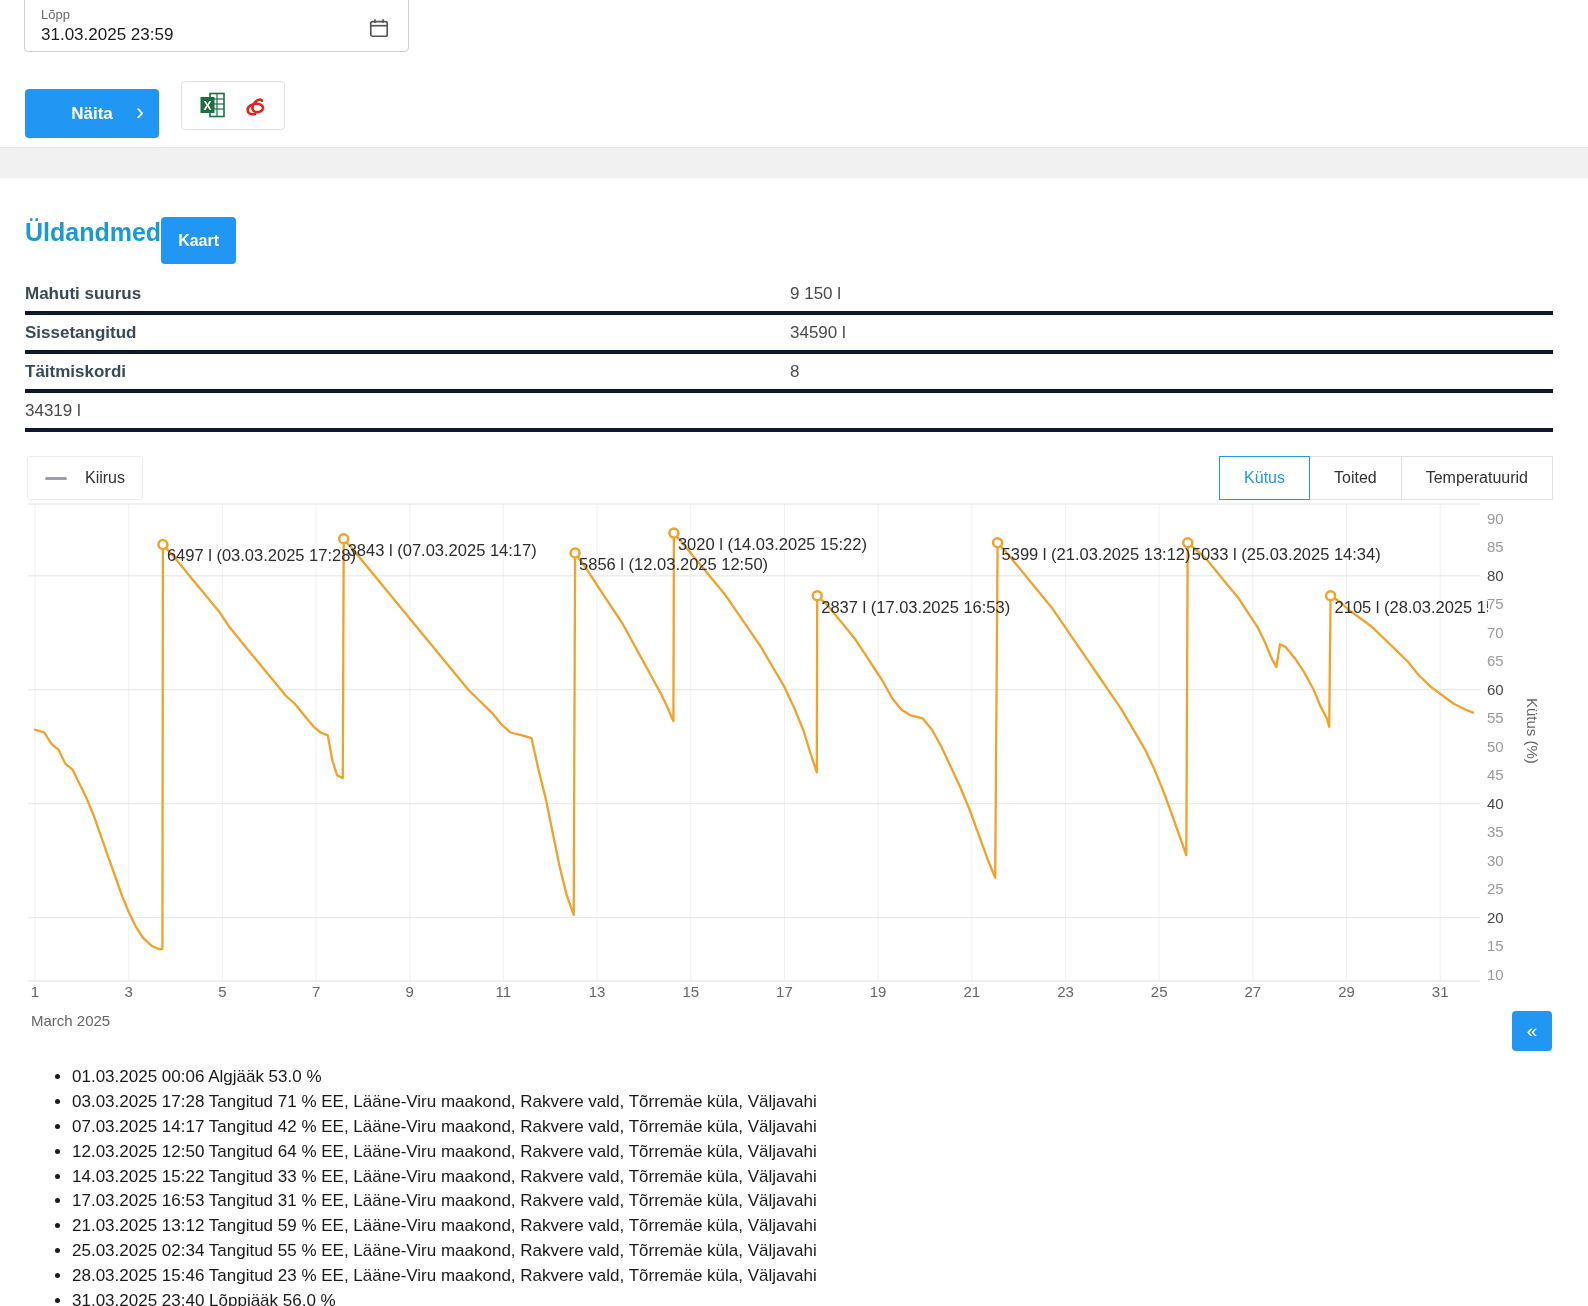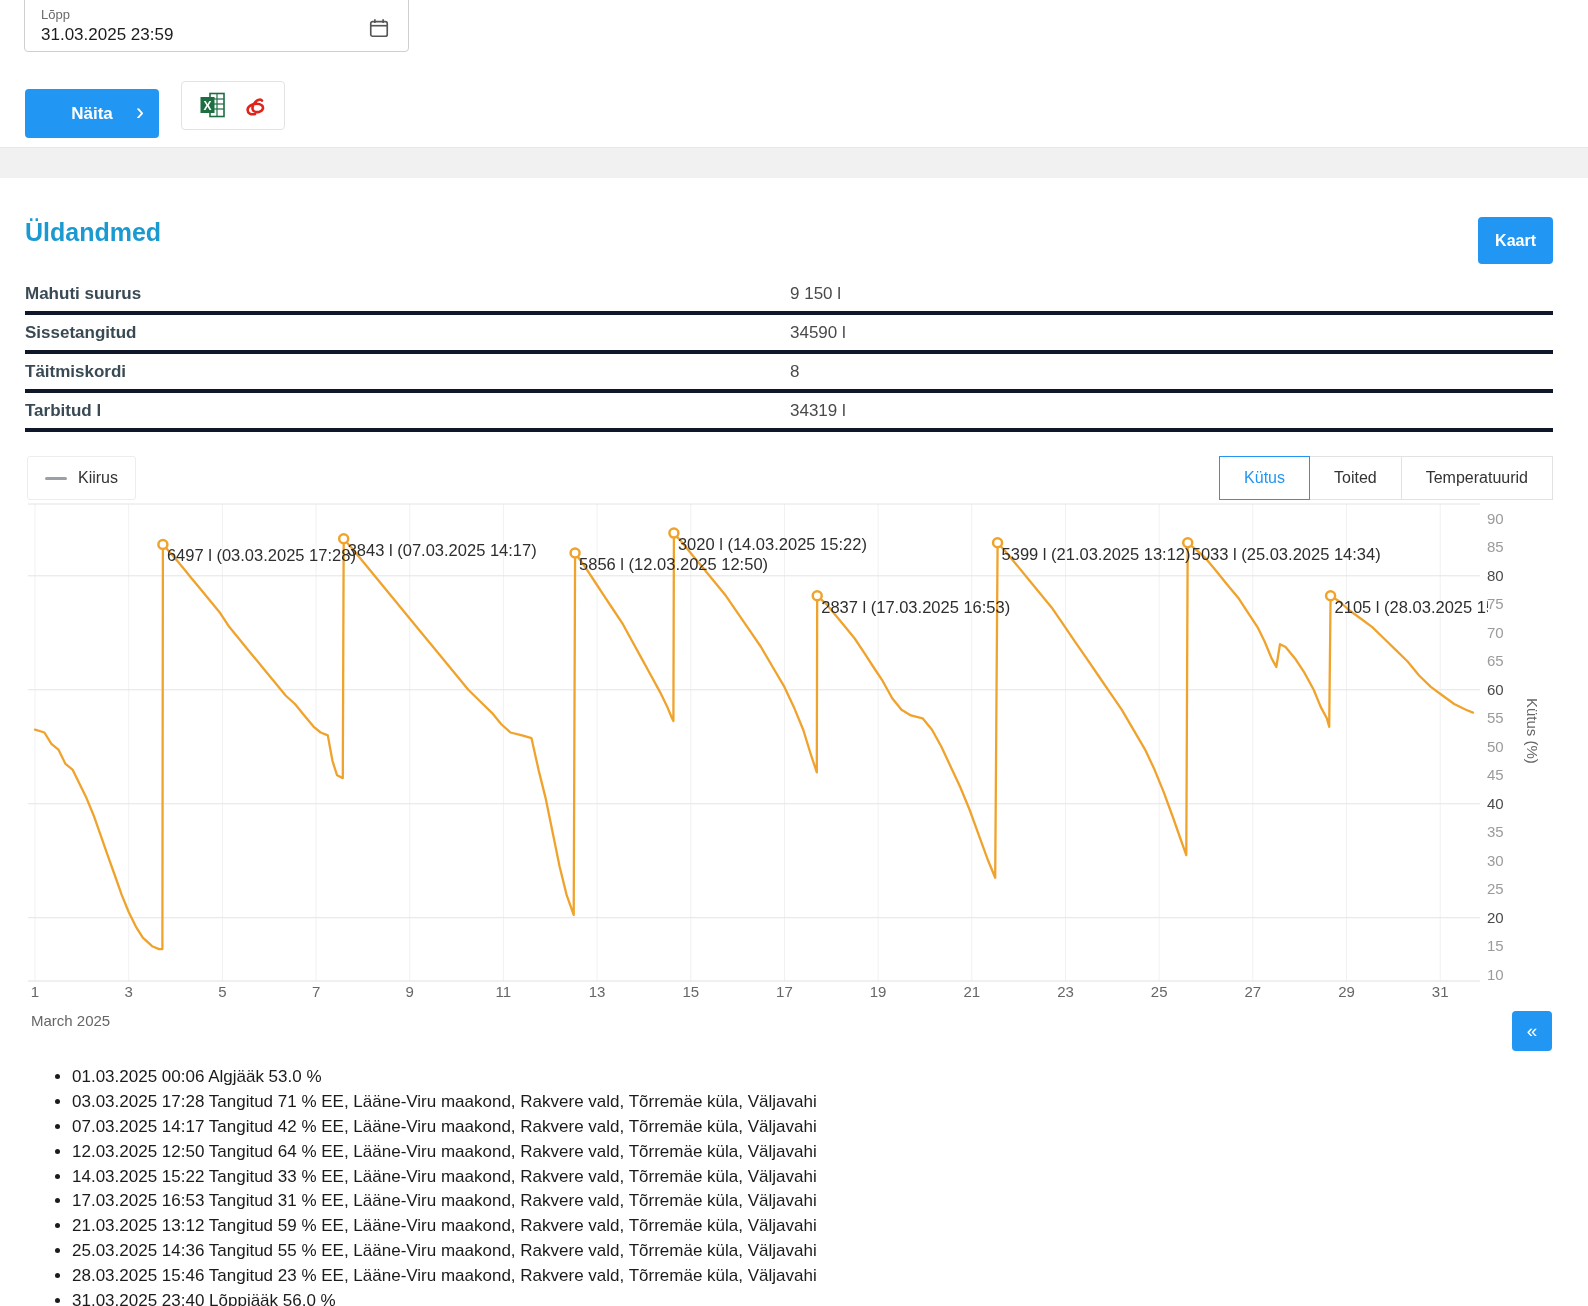--- a/index.html
+++ b/index.html
@@ -26,35 +26,35 @@
   .btn-naita .chev { position:absolute; right:15px; top:50%; transform:translateY(-56%);
     font-size:24px; font-weight:normal; }
   .export-box { width:104px; height:49px; border:1px solid #e3e3e3; border-radius:4px;
     background:#fff; display:flex; align-items:center; justify-content:center; gap:15px; }
   .export-box svg { cursor:pointer; }
 
   .band { height:31px; background:#f1f1f1; border-top:1px solid #e7e7e7; }
 
   
   .main-card { position:relative; background:#fff; height:1128px; padding:22px 35px 30px 25px; }
-  .card-header { display:flex; justify-content:space-between; align-items:center; margin-bottom:12px; }
+  .card-header { display:flex; justify-content:flex-start; align-items:center; margin-bottom:12px; }
   .page-title { margin:0; font-size:25px; font-weight:bold; color:var(--title-blue); }
   .btn-kaart { height:47px; padding:0 17px; font-size:16px; }
 
   .info-table { margin-top:6px; }
   .info-row { display:flex; align-items:center; height:39px; border-bottom:4px solid #0f172a; font-size:17px; }
   .info-label { width:765px; font-weight:bold; color:#3a4a54; }
   .info-value { color:#4a4a4a; }
 
   
   .chart-section { position:relative; margin-top:24px; width:1528px; height:585px; }
   #chart-svg { position:absolute; left:0; top:0; width:1528px; height:580px; }
   #chart-svg text { font-family:"Liberation Sans", sans-serif; }
   .legend-box { position:absolute; left:2px; top:0; height:44px; border:1px solid #ededed;
-    border-radius:3px; background:#fff; display:flex; align-items:center; gap:11px;
+    border-radius:3px; background:#fff; display:flex; align-items:center; gap:18px;
     padding:0 17px; cursor:pointer; }
   .legend-dash { width:22px; height:3px; background:#9aa0a6; border-radius:2px; }
   .legend-label { font-size:16px; color:#333; }
   .chart-tabs { position:absolute; right:0; top:0; display:flex; }
   .chart-tab { height:44px; border:1px solid #e2e2e2; margin-left:-1px; background:#fff;
     display:flex; align-items:center; padding:0 24px; font-size:16px; color:#333;
     cursor:pointer; }
   .chart-tab.active { border-color:var(--accent); color:var(--accent); position:relative; z-index:2; }
   .y-axis-title { position:absolute; left:1499px; top:242px; writing-mode:vertical-rl;
     font-size:15px; color:#666; }
@@ -118,21 +118,20 @@
       </div>
       <div class="info-row">
         <div class="info-label">Sissetangitud</div>
         <div class="info-value">34590 l</div>
       </div>
       <div class="info-row">
         <div class="info-label">Täitmiskordi</div>
         <div class="info-value">8</div>
       </div>
       <div class="info-row">
-        <div class="info-label">Tarbitud l</div>
         <div class="info-value">34319 l</div>
       </div>
     </div>
 
   <div class="chart-section">
     <svg id="chart-svg" viewBox="0 0 1528 580">
         <defs>
           <clipPath id="plotclip">
             <rect x="0" y="0" width="1463" height="580"></rect>
           </clipPath>
@@ -233,18 +232,18 @@
   </div>
 
   <ul class="event-list" id="event-list">
       <li>01.03.2025 00:06 Algjääk 53.0 %</li>
       <li>03.03.2025 17:28 Tangitud 71 % EE, Lääne-Viru maakond, Rakvere vald, Tõrremäe küla, Väljavahi</li>
       <li>07.03.2025 14:17 Tangitud 42 % EE, Lääne-Viru maakond, Rakvere vald, Tõrremäe küla, Väljavahi</li>
       <li>12.03.2025 12:50 Tangitud 64 % EE, Lääne-Viru maakond, Rakvere vald, Tõrremäe küla, Väljavahi</li>
       <li>14.03.2025 15:22 Tangitud 33 % EE, Lääne-Viru maakond, Rakvere vald, Tõrremäe küla, Väljavahi</li>
       <li>17.03.2025 16:53 Tangitud 31 % EE, Lääne-Viru maakond, Rakvere vald, Tõrremäe küla, Väljavahi</li>
       <li>21.03.2025 13:12 Tangitud 59 % EE, Lääne-Viru maakond, Rakvere vald, Tõrremäe küla, Väljavahi</li>
-      <li>25.03.2025 14:36 Tangitud 55 % EE, Lääne-Viru maakond, Rakvere vald, Tõrremäe küla, Väljavahi</li>
+      <li>25.03.2025 02:34 Tangitud 55 % EE, Lääne-Viru maakond, Rakvere vald, Tõrremäe küla, Väljavahi</li>
       <li>28.03.2025 15:46 Tangitud 23 % EE, Lääne-Viru maakond, Rakvere vald, Tõrremäe küla, Väljavahi</li>
       <li>31.03.2025 23:40 Lõppjääk 56.0 %</li>
     </ul>
 
 </div>
 
 </body></html>

